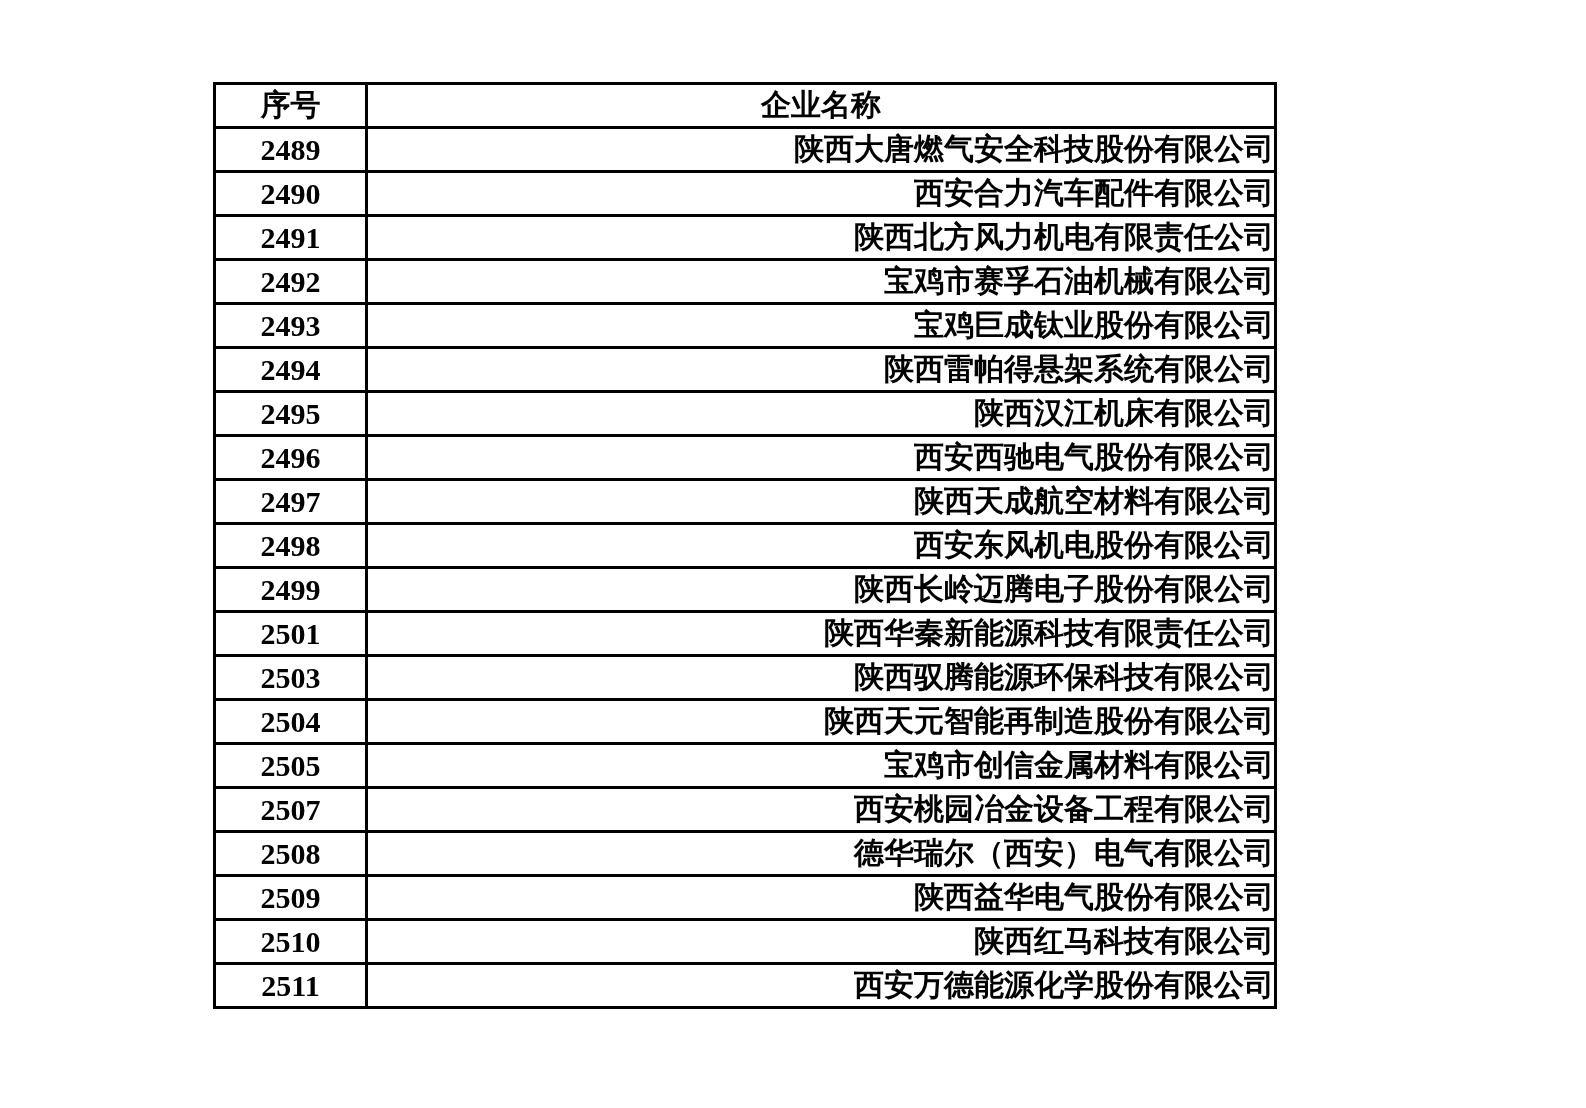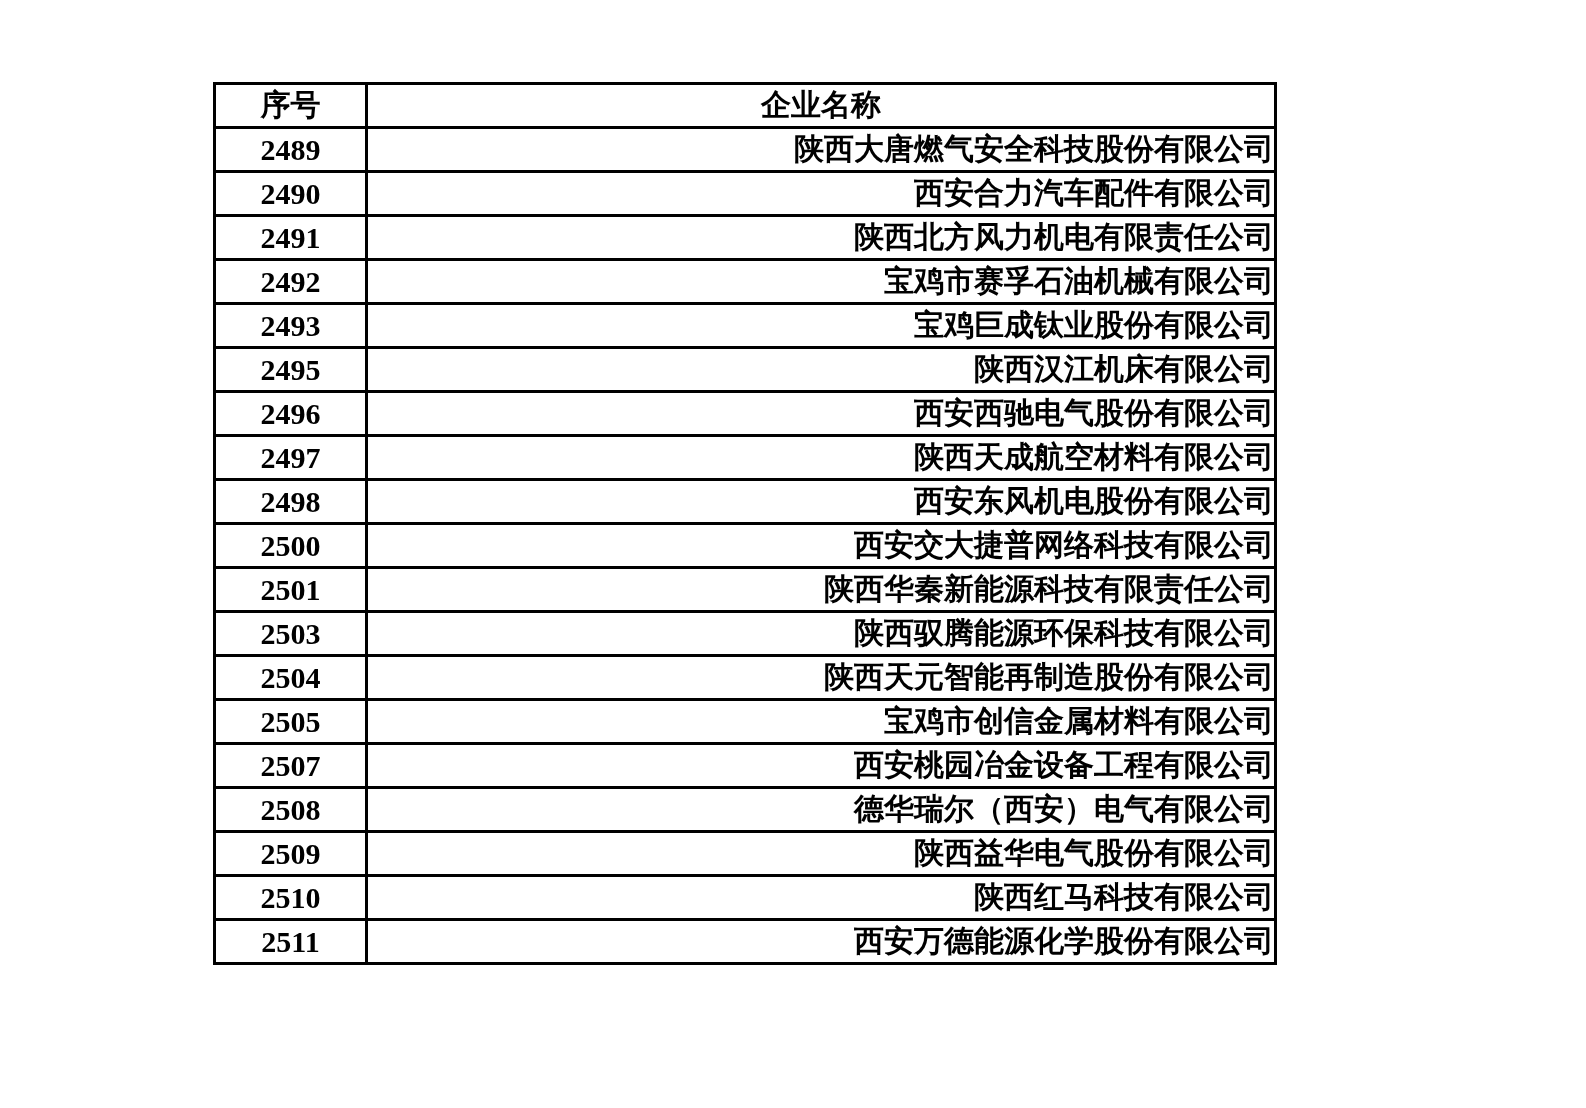--- a/index.html
+++ b/index.html
@@ -85,20 +85,24 @@
   <tr>
     <td class="cell-index">2492</td>
     <td class="cell-name">宝鸡市赛孚石油机械有限公司</td>
   </tr>
 
   <tr>
     <td class="cell-index">2493</td>
     <td class="cell-name">宝鸡巨成钛业股份有限公司</td>
   </tr>
 
+  <tr>
+    <td class="cell-index">2494</td>
+    <td class="cell-name">陕西雷帕得悬架系统有限公司</td>
+  </tr>
 
   <tr>
     <td class="cell-index">2495</td>
     <td class="cell-name">陕西汉江机床有限公司</td>
   </tr>
 
   <tr>
     <td class="cell-index">2496</td>
     <td class="cell-name">西安西驰电气股份有限公司</td>
   </tr>
@@ -106,25 +110,25 @@
   <tr>
     <td class="cell-index">2497</td>
     <td class="cell-name">陕西天成航空材料有限公司</td>
   </tr>
 
   <tr>
     <td class="cell-index">2498</td>
     <td class="cell-name">西安东风机电股份有限公司</td>
   </tr>
 
+  <tr>
+    <td class="cell-index">2499</td>
+    <td class="cell-name">陕西长岭迈腾电子股份有限公司</td>
+  </tr>
 
-  <tr>
-    <td class="cell-index">2500</td>
-    <td class="cell-name">西安交大捷普网络科技有限公司</td>
-  </tr>
 
   <tr>
     <td class="cell-index">2501</td>
     <td class="cell-name">陕西华秦新能源科技有限责任公司</td>
   </tr>
 
 
   <tr>
     <td class="cell-index">2503</td>
     <td class="cell-name">陕西驭腾能源环保科技有限公司</td>

